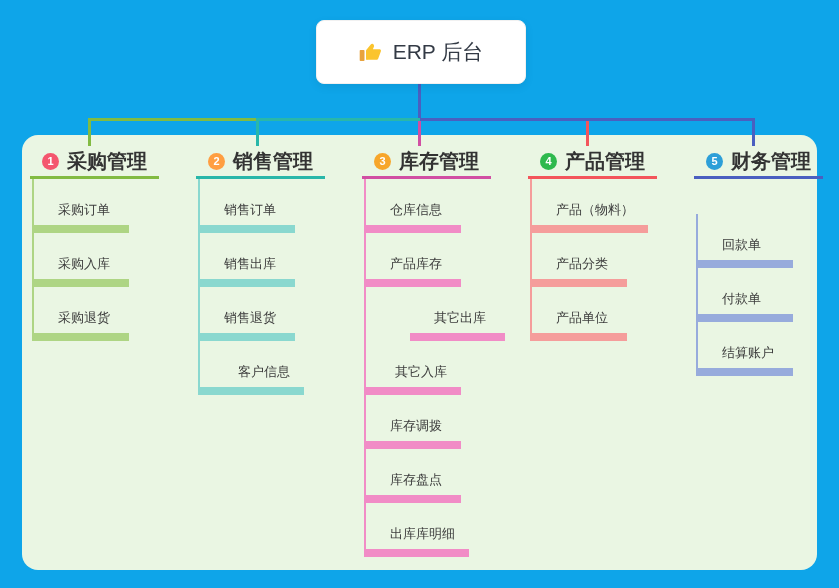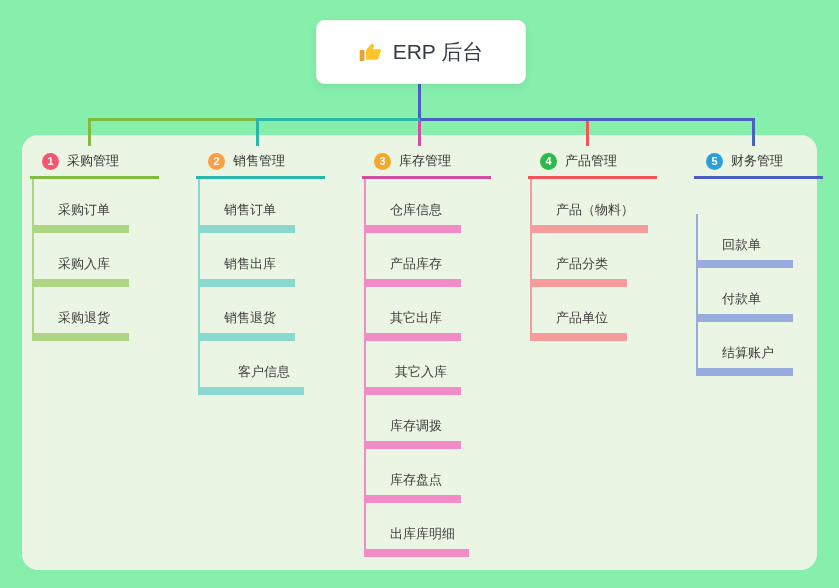--- a/index.html
+++ b/index.html
@@ -1,17 +1,17 @@
 <!DOCTYPE html>
 <html><head>
 <meta charset="utf-8">
 <style>
   html,body{margin:0;padding:0;background:#ffffff;}
   body{font-family:"Liberation Sans","DejaVu Sans",sans-serif;color:#333;}
-  .stage{position:relative;width:839px;height:588px;background:#86efac;overflow:hidden;}
+  .stage{position:relative;width:839px;height:588px;background:#0ea5e9;overflow:hidden;}
 
   
   .board{position:absolute;left:22px;top:135px;width:795px;height:435px;
          background:#eaf6e3;border-radius:16px;}
 
   
   .root-card{position:absolute;left:316px;top:20px;width:208px;height:62px;
              background:#ffffff;border:1px solid #f1f1f1;border-radius:8px;
              box-shadow:0 3px 10px rgba(0,0,0,.07);
              display:flex;align-items:center;justify-content:center;gap:10px;
@@ -34,21 +34,21 @@
 
   
   .branch{position:absolute;top:146px;}
   .b0{left:30px;}.b1{left:196px;}.b2{left:362px;}.b3{left:528px;}.b4{left:694px;}
   .branch-title{width:117px;height:30px;box-sizing:content-box;
                 display:flex;align-items:center;gap:8px;padding-left:12px;
                 border-bottom:3px solid #999;cursor:pointer;}
   .badge{width:17px;height:17px;border-radius:50%;flex:0 0 auto;
          display:flex;align-items:center;justify-content:center;
          color:#fff;font-size:11px;font-weight:bold;line-height:1;}
-  .branch-label{font-size:13px;font-weight:400;color:#333;white-space:nowrap;}
+  .branch-label{font-size:20px;font-weight:700;color:#333;white-space:nowrap;}
 
   .children{margin-left:2px;border-left:2px solid #ccc;}
   .row{height:54px;display:flex;align-items:flex-end;}
   .child{display:inline-block;box-sizing:border-box;min-width:95px;
          padding:0 14px 6px 24px;border-bottom:8px solid #fca5a5;
          font-size:13px;color:#3c3c3c;white-space:nowrap;cursor:pointer;}
 </style>
 </head>
 <body>
 
@@ -121,21 +121,21 @@
       <span class="branch-label">库存管理</span>
     </div>
     <div class="children" style="border-left-color: rgb(241, 140, 198);">
       <div class="row">
           <span class="child" style="border-bottom-color: rgb(241, 140, 198);">仓库信息</span>
         </div>
       <div class="row">
           <span class="child" style="border-bottom-color: rgb(241, 140, 198);">产品库存</span>
         </div>
       <div class="row">
-          <span class="child" style="border-bottom-color: rgb(241, 140, 198);">其它出库</span>
+          <span class="child" style="border-bottom-color: rgb(241, 140, 198); margin-left: 44px;">其它出库</span>
         </div>
       <div class="row">
           <span class="child" style="border-bottom-color: rgb(241, 140, 198); text-align: right;">其它入库</span>
         </div>
       <div class="row">
           <span class="child" style="border-bottom-color: rgb(241, 140, 198);">库存调拨</span>
         </div>
       <div class="row">
           <span class="child" style="border-bottom-color: rgb(241, 140, 198);">库存盘点</span>
         </div>

